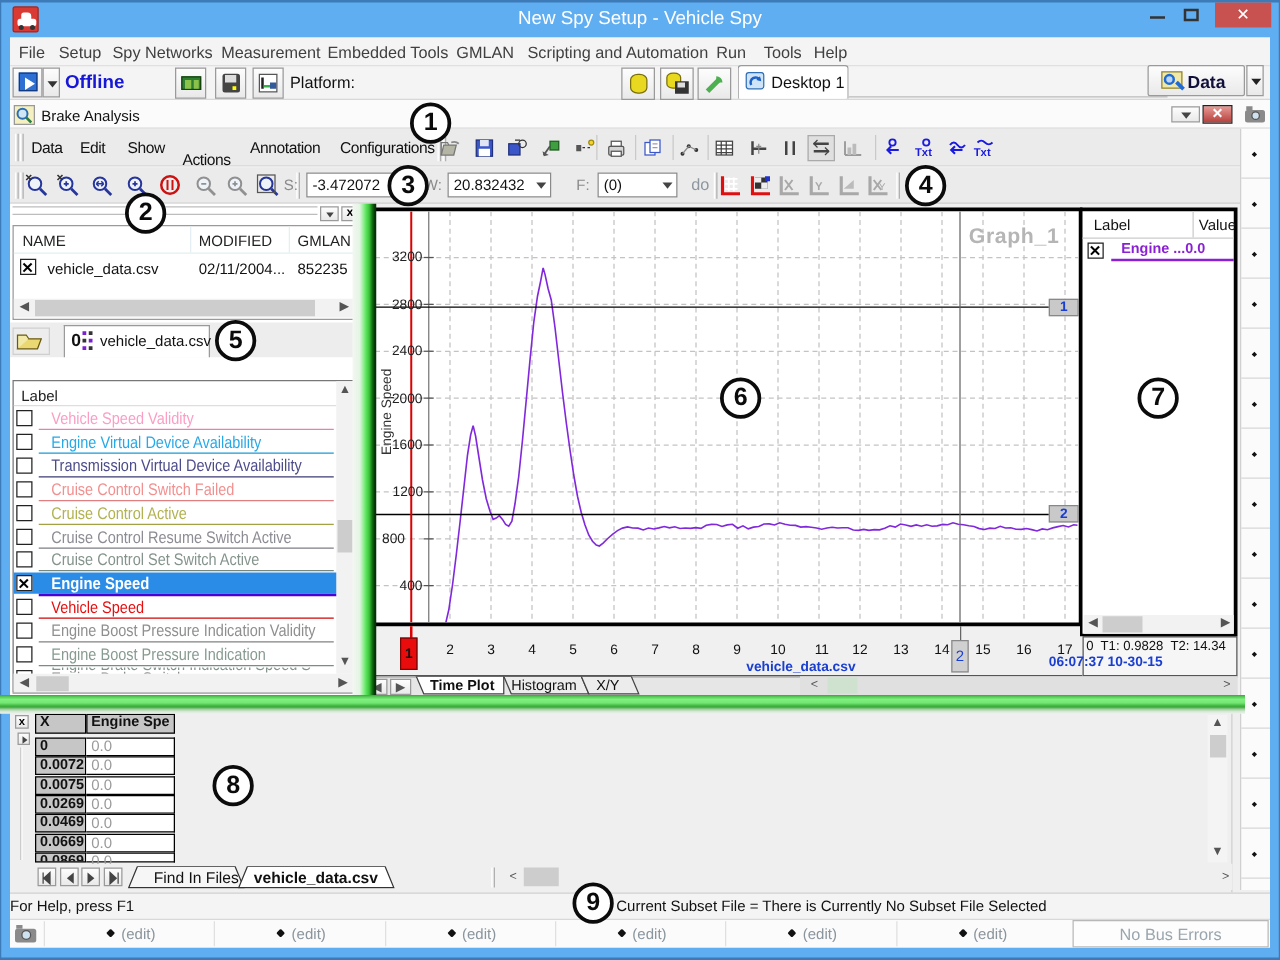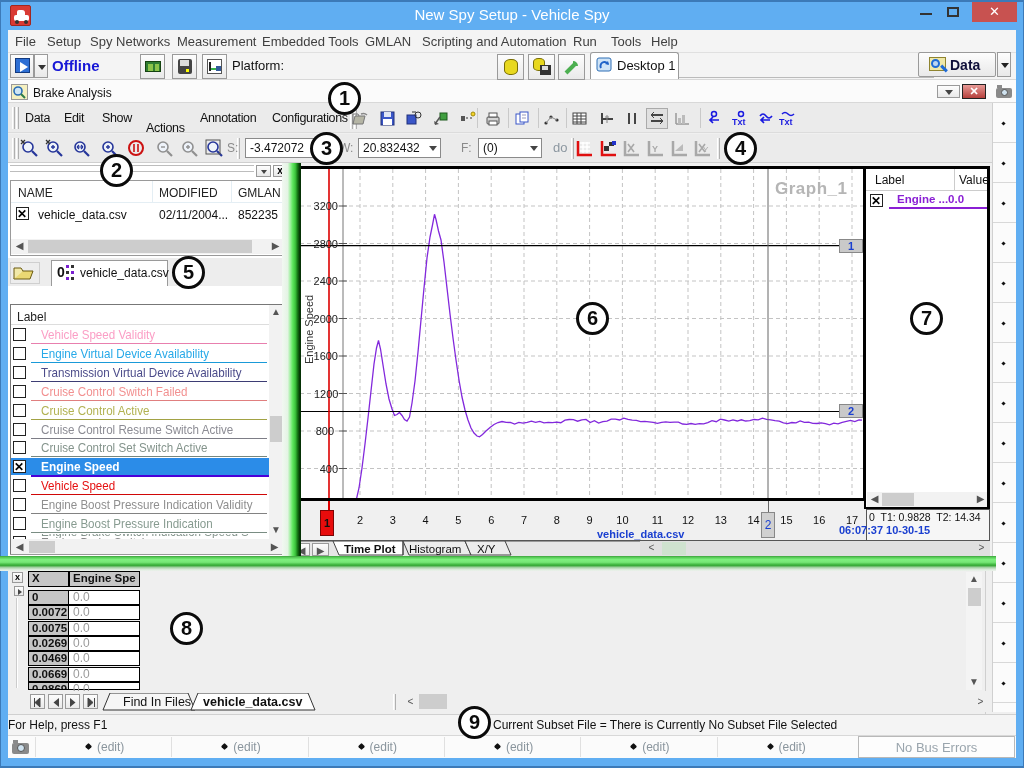--- a/index.html
+++ b/index.html
@@ -440,21 +440,21 @@
       <line x1="39" y1="37.0" x2="47" y2="37.0" stroke="#555" stroke-width="1"></line>
       <line x1="39" y1="-0.5" x2="47" y2="-0.5" stroke="#555" stroke-width="1"></line>
       <polyline points="43,332.0 56,332.0 59,319.0 62,299.0 65,275.0 68,249.0 71,222.0 74,195.0 76.5,179.0 78.5,171.5 80.5,180.0 83,196.0 86,215.0 89,230.0 92,240.0 94.5,246.5 97,245.5 99.5,243.5 102,246.5 104.5,250.5 107,252.0 109.5,248.0 112,234.0 115,212.0 118,183.0 121,151.0 124,119.0 127,89.0 130,68.0 132.5,56.0 134.5,45.3 136,50.5 138.5,62.0 141,71.0 144,93.0 147,119.0 150,145.0 153,169.0 156,191.0 159,211.0 162,228.0 165,241.0 168,251.0 171,259.0 174,264.0 177,267.0 179.5,267.8 182.5,265.5 186,262.0 190,258.5 194,255.5 198,253.5 202,252.5 206.2,253.4 210.4,253.5 214.6,255.0 218.8,253.4 223.0,254.2 227.2,253.3 231.4,252.2 235.6,253.3 239.8,252.4 244.0,253.8 248.2,253.4 252.4,253.7 256.6,253.1 260.8,253.7 265.0,251.2 269.2,250.5 273.4,250.6 277.6,252.2 281.8,250.9 286.0,250.4 290.2,253.6 294.4,251.7 298.6,254.1 302.8,252.7 307.0,252.2 311.2,250.2 315.4,250.1 319.6,251.0 323.8,249.2 328.0,250.4 332.2,251.2 336.4,251.3 340.6,252.7 344.8,252.3 349.0,252.8 353.2,253.4 357.4,254.4 361.6,253.4 365.8,252.8 370.0,253.4 374.2,253.2 378.4,253.2 382.6,255.0 386.8,255.3 391.0,254.5 395.2,255.3 399.4,254.7 403.6,254.9 407.8,253.6 412.0,251.6 416.2,252.7 420.4,250.2 424.6,251.0 428.8,252.1 433.0,250.9 437.2,252.0 441.4,250.8 445.6,252.0 449.8,251.7 454.0,250.5 458.2,250.8 462.4,249.2 466.6,250.4 470.8,250.8 475.0,251.6 479.2,252.2 483.4,253.9 487.6,254.6 491.8,253.5 496.0,253.8 500.2,252.0 504.4,253.4 508.6,253.2 512.8,254.4 517.0,254.5 521.2,253.8 525.4,254.7 529.6,255.8 533.8,254.1 538.0,254.8 542.2,253.3 546.4,252.3 550.6,251.4 554.8,252.6 559.0,250.8 562,251.2" fill="none" stroke="#8228dc" stroke-width="1.3"></polyline>
       <line x1="0" y1="76.7" x2="563" y2="76.7" stroke="#000" stroke-width="1.2"></line>
       <line x1="0" y1="242.5" x2="563" y2="242.5" stroke="#000" stroke-width="1.2"></line>
       <line x1="468" y1="0" x2="468" y2="329" stroke="#666" stroke-width="1"></line>
       <line x1="29" y1="0" x2="29" y2="329" stroke="#dd0000" stroke-width="1.6"></line>
     </svg>
   </div>
 <div class="abs" style="left:300px;top:462.5px;width:38px;text-align:right;font-size:11px;color:#222;z-index:4">400</div>
-<div class="abs" style="left:300px;top:425.0px;width:34px;text-align:right;font-size:11px;color:#222;z-index:4">800</div>
+<div class="abs" style="left:300px;top:425.0px;width:24px;text-align:right;font-size:11px;color:#222;z-index:4">800</div>
 <div class="abs" style="left:314px;top:387.5px;width:38px;text-align:left;font-size:11px;color:#222;z-index:4">1200</div>
 <div class="abs" style="left:300px;top:350.0px;width:38px;text-align:right;font-size:11px;color:#222;z-index:4">1600</div>
 <div class="abs" style="left:300px;top:312.5px;width:38px;text-align:right;font-size:11px;color:#222;z-index:4">2000</div>
 <div class="abs" style="left:300px;top:275.0px;width:38px;text-align:right;font-size:11px;color:#222;z-index:4">2400</div>
 <div class="abs" style="left:300px;top:237.5px;width:38px;text-align:right;font-size:11px;color:#222;z-index:4">2800</div>
 <div class="abs" style="left:300px;top:200.0px;width:38px;text-align:right;font-size:11px;color:#222;z-index:4">3200</div>
 
 <div class="abs" style="left:302px;top:285px;width:14px;height:90px;z-index:4"><svg width="14" height="90">
       <text x="11" y="79" font-size="11" fill="#333" transform="rotate(-90 11 79)" font-family="Liberation Sans">Engine Speed</text>
     </svg></div>

